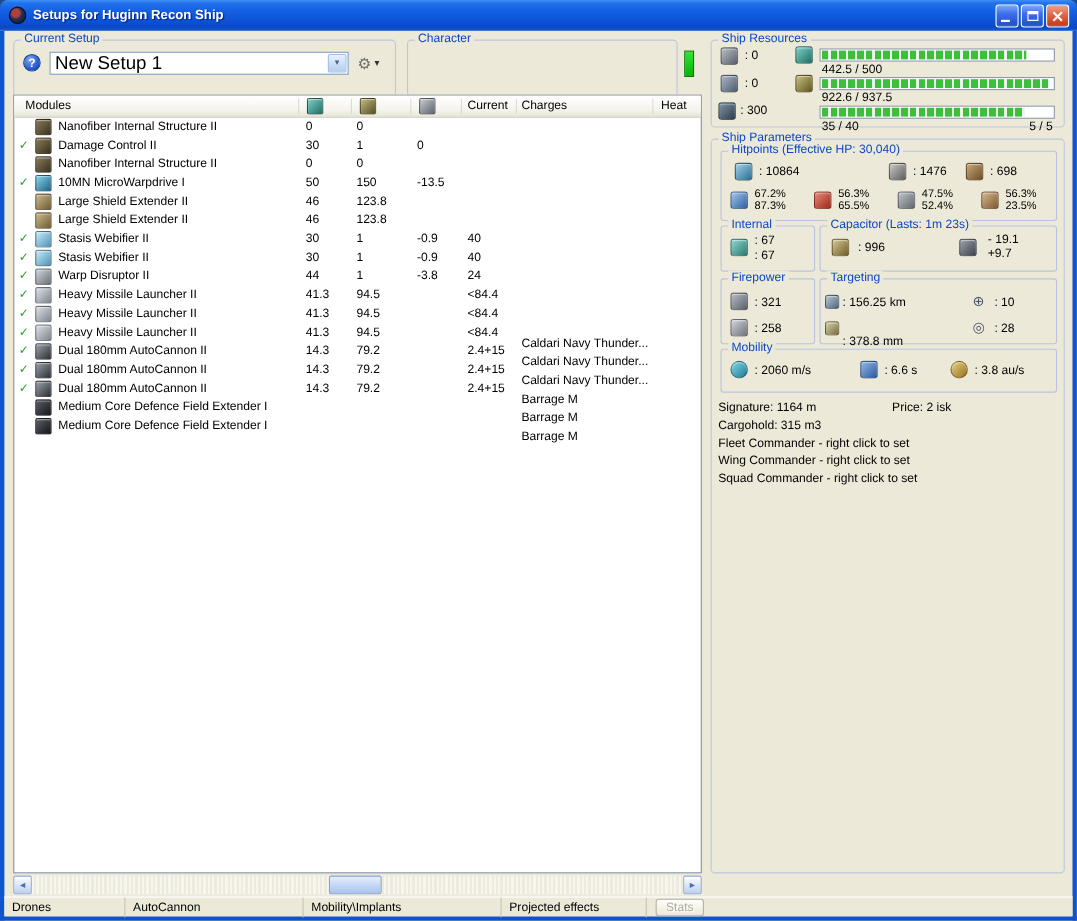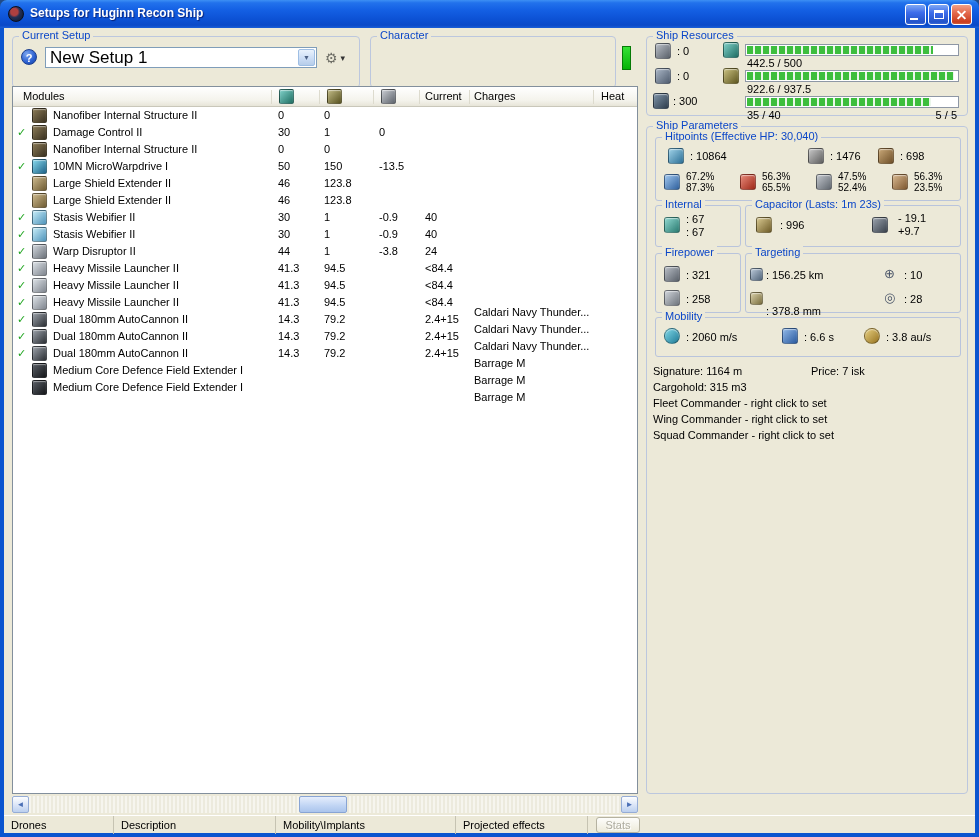--- a/index.html
+++ b/index.html
@@ -445,40 +445,40 @@
       <span class="gb-title">Mobility</span>
       <span class="icx i-speed" style="left:8px;top:10px"></span>
       <span class="ptext" style="left:30px;top:13px">: 2060 m/s</span>
       <span class="icx i-agil" style="left:126px;top:10px"></span>
       <span class="ptext" style="left:148px;top:13px">: 6.6 s</span>
       <span class="icx i-warp" style="left:208px;top:10px"></span>
       <span class="ptext" style="left:230px;top:13px">: 3.8 au/s</span>
     </div>
 
     <span class="info-line" style="left:6px;top:238px">Signature: 1164 m</span>
-    <span class="info-line" style="left:164px;top:238px">Price: 7 isk</span>
+    <span class="info-line" style="left:164px;top:238px">Price: 2 isk</span>
     <span class="info-line" style="left:6px;top:254px">Cargohold: 315 m3</span>
     <span class="info-line" style="left:6px;top:270px">Fleet Commander - right click to set</span>
     <span class="info-line" style="left:6px;top:286px">Wing Commander - right click to set</span>
     <span class="info-line" style="left:6px;top:302px">Squad Commander - right click to set</span>
   </div>
 
   <div class="hscroll">
     <div class="sb-btn">
         <span>◄</span>
       </div>
     <div class="sb-track">
       <div class="sb-thumb"></div>
     </div>
     <div class="sb-btn">
         <span>►</span>
       </div>
   </div>
 
   <div class="bbar">
     <span class="btab" style="left:0;width:110px">Drones</span>
-    <span class="btab" style="left:110px;width:162px">Description</span>
+    <span class="btab" style="left:110px;width:162px">AutoCannon</span>
     <span class="btab" style="left:272px;width:180px">Mobility\Implants</span>
     <span class="btab" style="left:452px;width:132px">Projected effects</span>
     <span class="stats-btn">Stats</span>
   </div>
 
 </div>
 
 </body></html>

